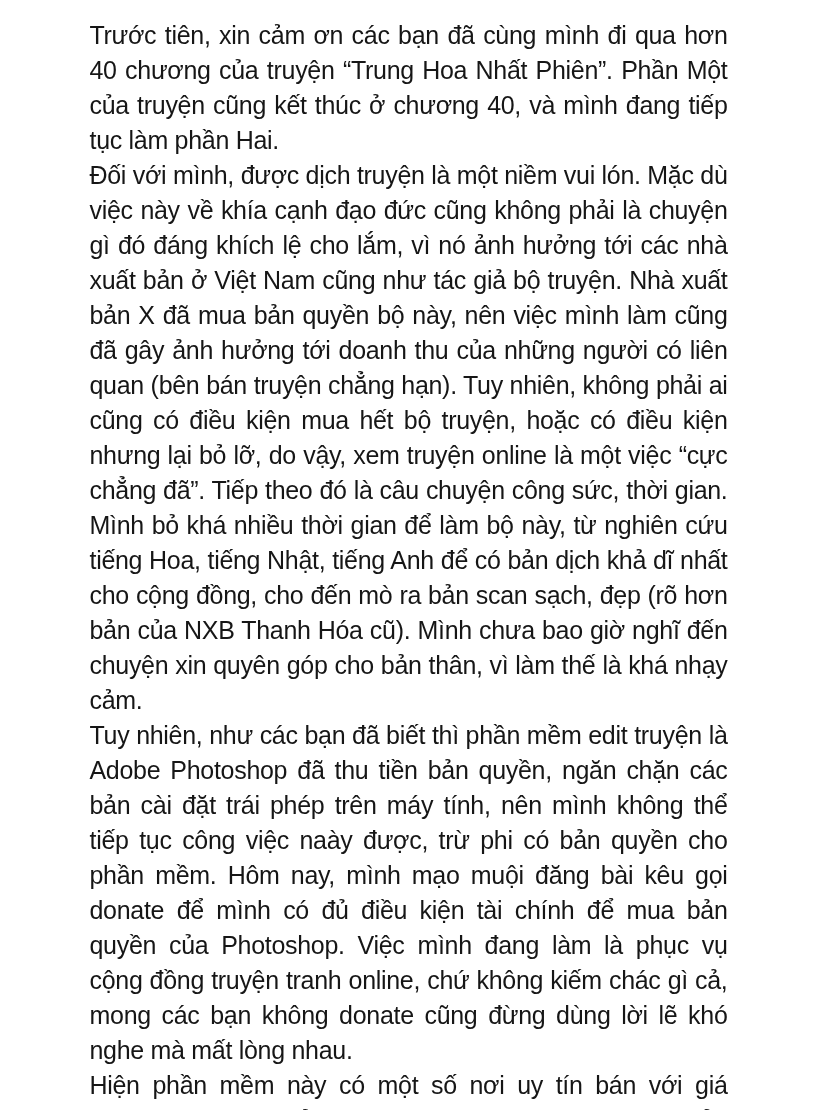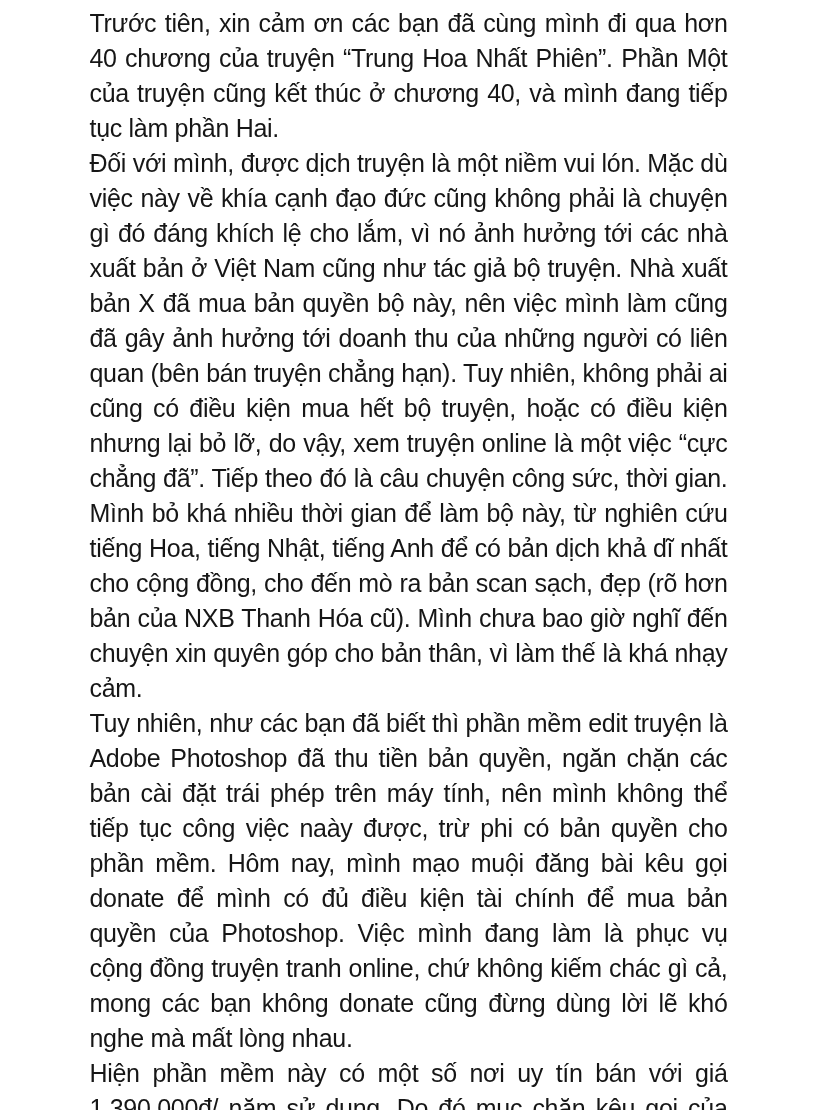--- a/index.html
+++ b/index.html
@@ -8,21 +8,21 @@
     background: #ffffff;
   }
   .page {
     position: relative;
     width: 666px;
     height: 1110px;
     margin: 0 auto;
     background: #ffffff;
     overflow: hidden;
     box-sizing: border-box;
-    padding: 6px 14px 0 14px;
+    padding: 18px 14px 0 14px;
     font-family: "Liberation Sans", sans-serif;
   }
   .body-par {
     margin: 0;
     font-size: 25px;
     line-height: 35px;
     letter-spacing: -0.3px;
     color: #161616;
     text-align: justify;
     text-justify: inter-word;

